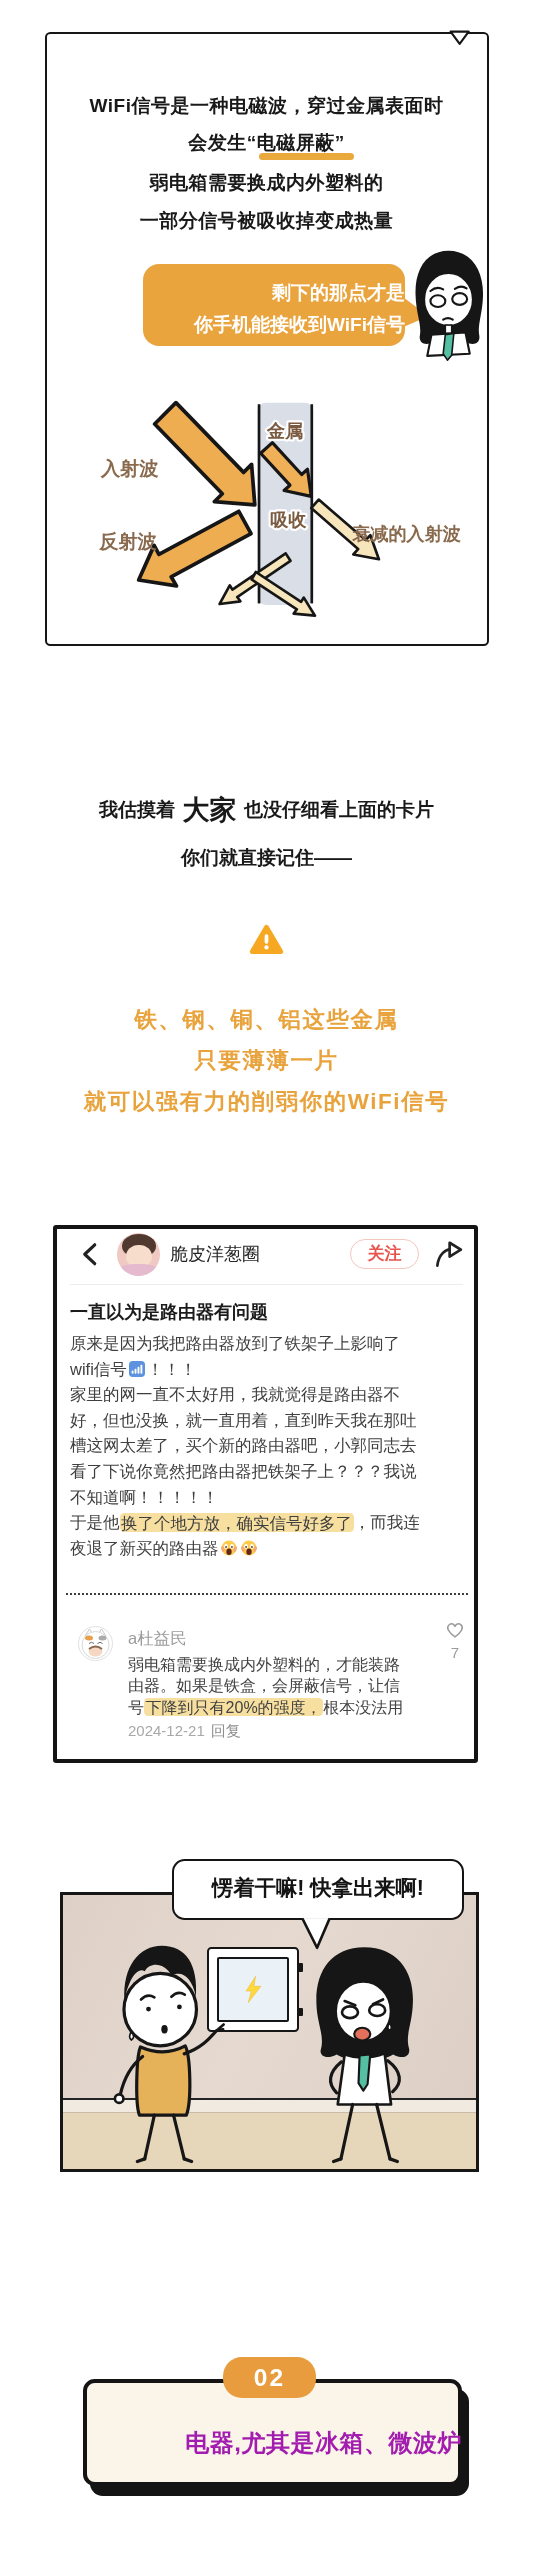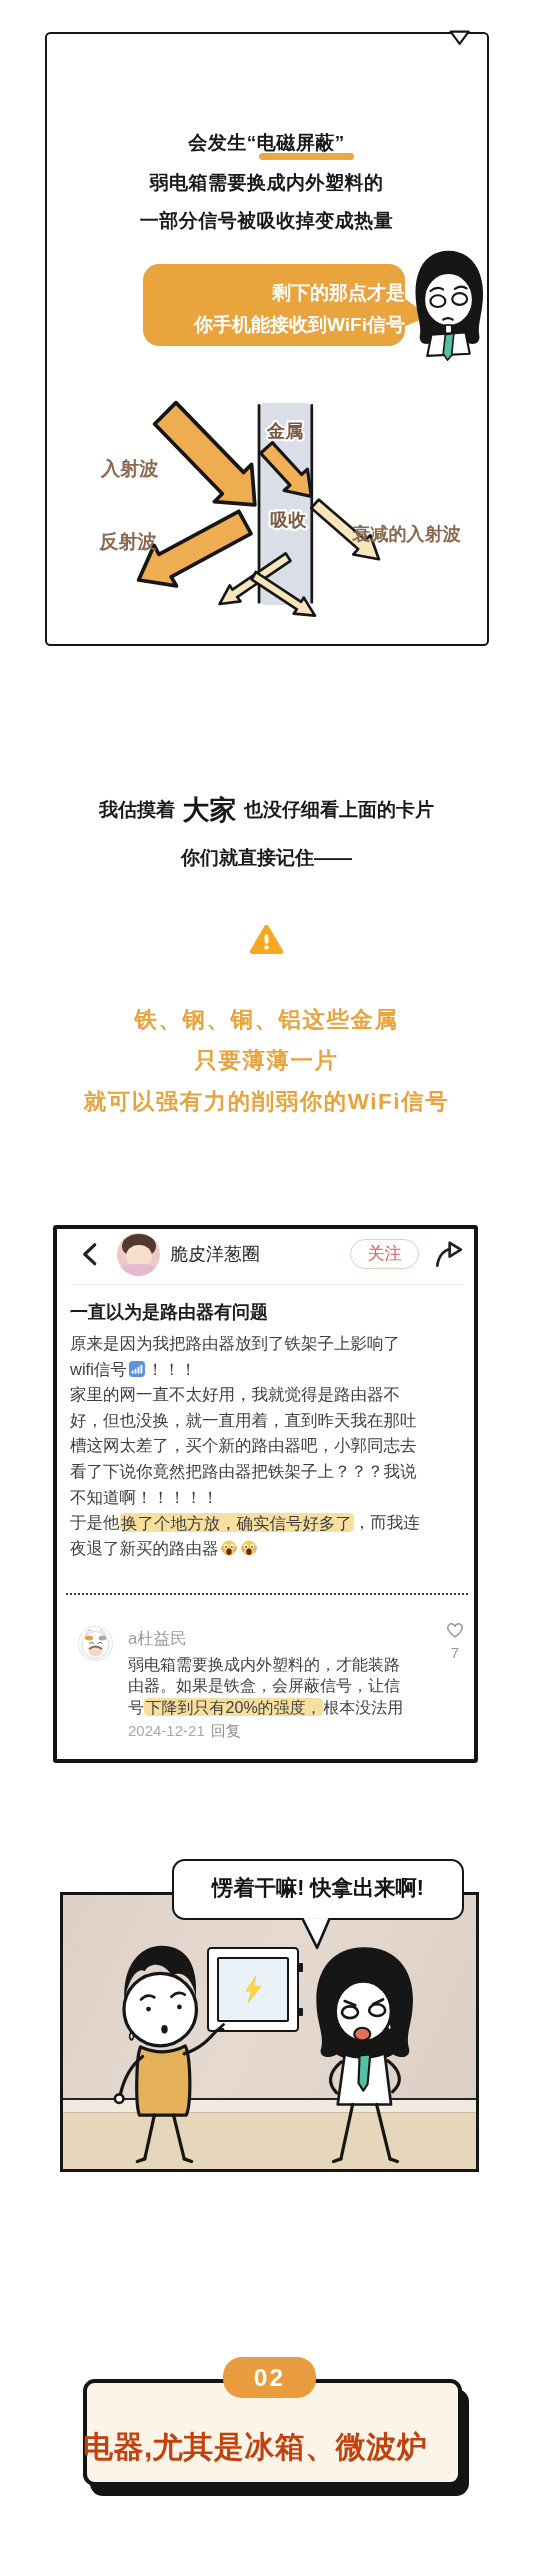--- a/index.html
+++ b/index.html
@@ -23,21 +23,21 @@
   .lineA .sm{font-size:19px;font-weight:700}
   .lineA .big{font-size:27px;font-weight:800}
   .lineB{top:843px;font-size:19px;line-height:29px;font-weight:700}
   .warn{font-size:22.4px;line-height:32px;font-weight:800;color:#E8A33C;letter-spacing:1.6px}
   .w1{top:1004px}.w2{top:1045px}.w3{top:1086px}
 
   
   .post{left:53px;top:1225px;width:425px;height:538px;border:4.8px solid #141414;border-radius:3.2px;background:#fff}
   .uname{left:170px;top:1243px;font-size:18px;line-height:23.5px;font-weight:500;color:#262626}
   .follow{left:350px;top:1239px;width:69px;height:30px;border:1.6px solid #F2C7C0;border-radius:16px;
-          color:#E8544E;font-size:17px;line-height:27px;text-align:center;font-weight:400;background:#fff}
+          color:#E8544E;font-size:17px;line-height:27px;text-align:center;font-weight:700;background:#fff}
   .pdivider{left:70px;top:1284px;width:393px;height:1.1px;background:#EDEDED}
   .ptitle{left:70px;top:1300px;font-size:18px;line-height:25.6px;font-weight:700;color:#1b1b1b}
   .pbody{left:70px;top:1331px;width:397px;font-size:16.5px;color:#3f3f3f}
   .pbody .ln{height:25.6px;line-height:25.6px;white-space:nowrap}
   .hl{background:#F7DFA0;border-radius:4.3px;padding:0.5px 1.6px}
   .inline-ic{display:inline-block;vertical-align:-2.7px;margin:0 2.1px}
   .dotted{left:66px;top:1593px;width:402px;border-top:2.1px dotted #3E3E3E}
   .cuser{left:128px;top:1628px;font-size:16.5px;line-height:21.3px;color:#9C9C9C}
   .cbody{left:128px;top:1654px;width:331px;font-size:16px;color:#424242}
   .cbody .ln{height:21.3px;line-height:21.3px;white-space:nowrap}
@@ -64,37 +64,38 @@
   .ebox .inner{position:absolute;inset:8px;background:#EBF2F7;border:2.1px solid #161616;border-radius:2.1px;
                display:flex;align-items:center;justify-content:center}
   .hinge{position:absolute;right:-5.9px;width:4.8px;height:8.5px;background:#161616;border-radius:1.1px}
   .h1{top:14px}.h2{bottom:14px}
 
   
   .shadow2{left:90px;top:2389px;width:379px;height:107px;border-radius:12.8px;background:#141414;z-index:1}
   .card2{left:83px;top:2379px;width:379px;height:107px;border-radius:11.7px;border:4.3px solid #141414;background:#FBF4E8;z-index:2}
   .badge2{left:223px;top:2357px;width:93px;height:41px;border-radius:19px;background:#E89C3D;z-index:3;
           color:#fff;font-size:24.5px;font-weight:800;text-align:center;line-height:41px;letter-spacing:2.1px}
-  .title2{left:83px;top:2427px;width:379px;text-align:left;font-size:30px;font-weight:800;color:#c2410c;z-index:3;letter-spacing:0.5px}
+  .title2{left:83px;top:2427px;width:379px;text-align:right;font-size:24px;font-weight:800;color:#a21caf;z-index:3;letter-spacing:0.5px}
 
   svg{display:block}
   svg text{font-family:"Liberation Sans","DejaVu Sans",sans-serif}
   .dlabel{font-size:36px;font-weight:700;fill:#8A6A4E}
   .dlabel2{font-size:34px;font-weight:700;fill:#7B5B41;stroke:#fff;stroke-width:8;paint-order:stroke;stroke-linejoin:round}
 </style>
 </head>
 <body>
 
 <div class="page">
 
   <div class="abs card1"></div>
   <svg class="abs" style="left:449px;top:30px" width="21.3" height="16" viewBox="0 0 40 30">
     <polygon points="3,3 20,26 37,3" fill="#ffffff" stroke="#161616" stroke-width="4" stroke-linejoin="round"></polygon>
   </svg>
 
+  <div class="abs ctr c1t c1l1">WiFi信号是一种电磁波，穿过金属表面时</div>
   <div class="abs ctr c1t c1l2">会发生“电磁屏蔽”</div>
   <div class="abs uline"></div>
   <div class="abs ctr c1t c1l3">弱电箱需要换成内外塑料的</div>
   <div class="abs ctr c1t c1l4">一部分信号被吸收掉变成热量</div>
 
   <div class="abs bubble1"></div>
   <svg class="abs" style="left:402px;top:292px" width="30" height="37" viewBox="0 0 56 70">
     <polygon points="2,10 50,46 2,66" fill="#E9A43E"></polygon>
   </svg>
   <div class="abs bub1t bub1l1">剩下的那点才是</div>

